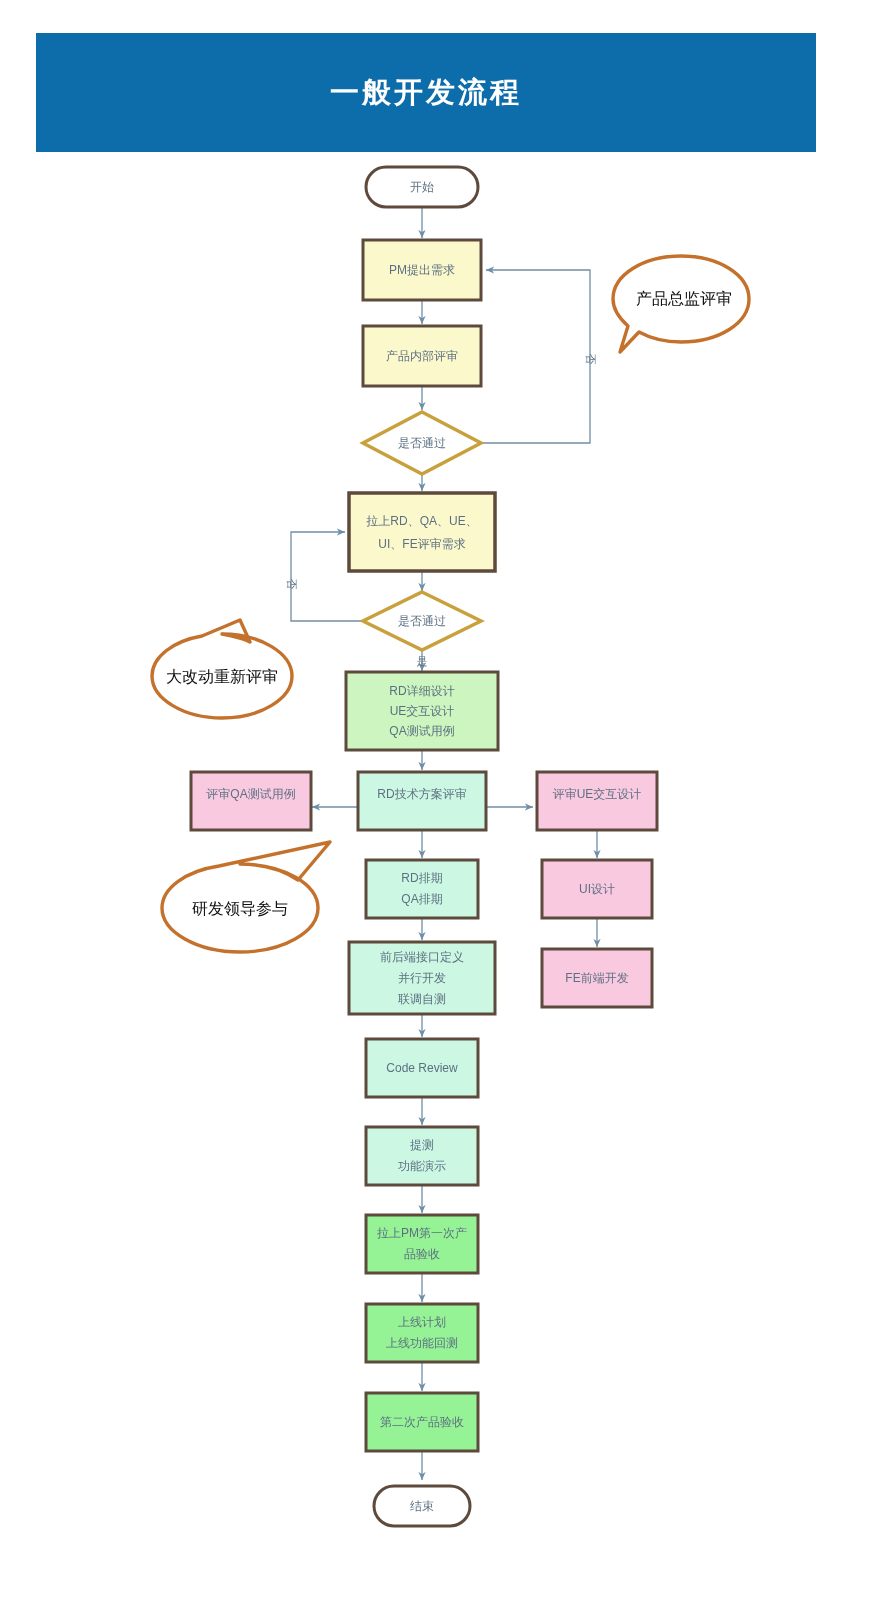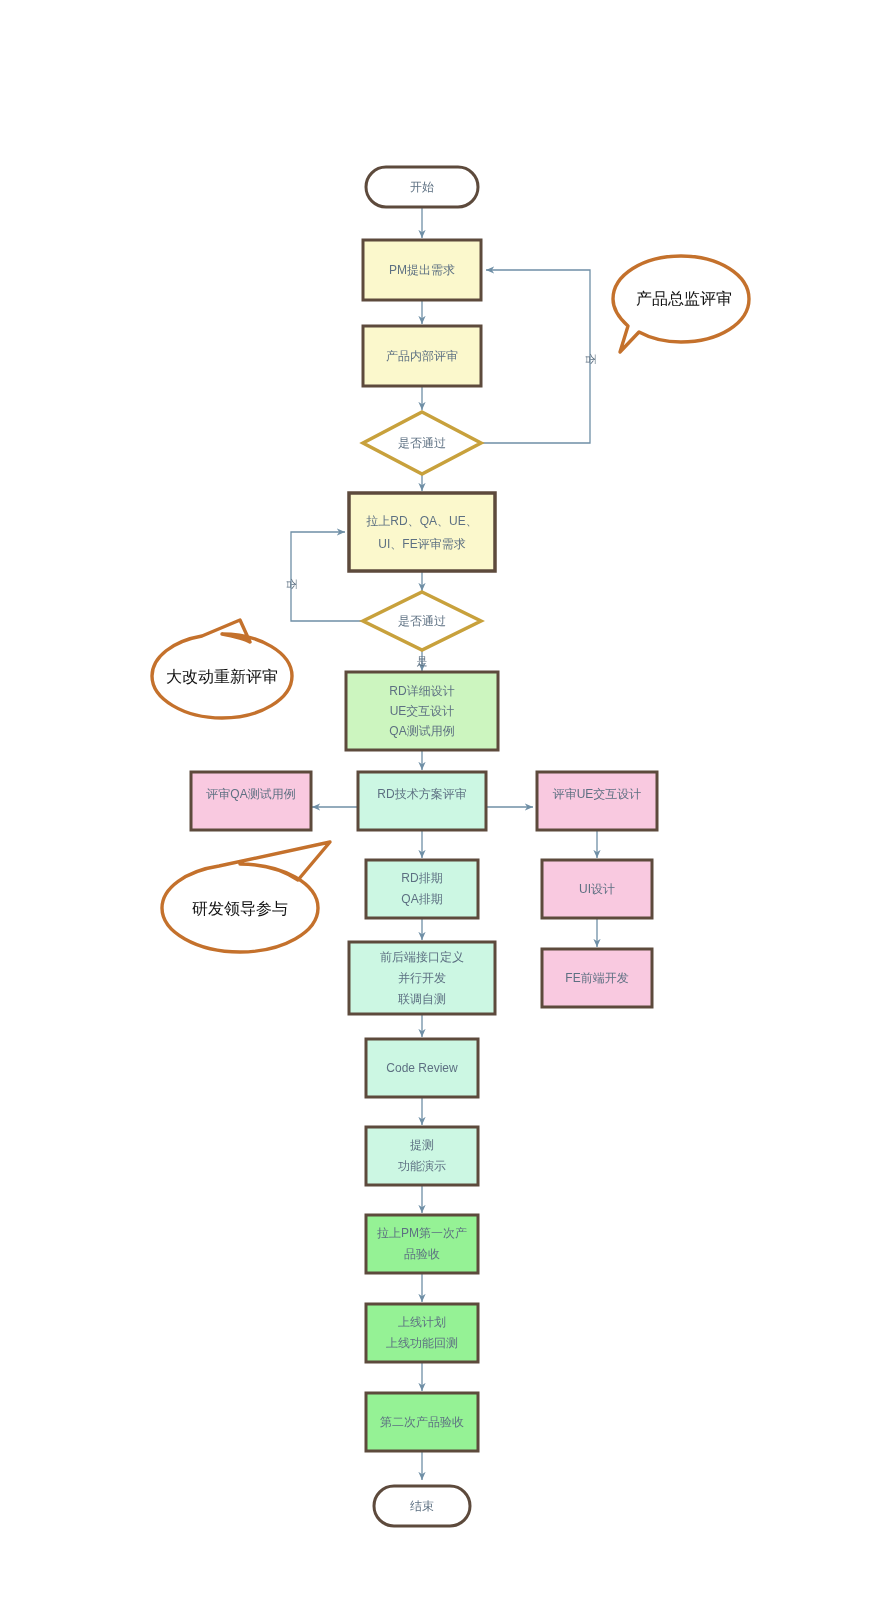--- a/index.html
+++ b/index.html
@@ -70,20 +70,23 @@
     stroke: #6f8fa6;
     stroke-width: 1.3;
     fill: none;
   }
 </style>
 </head>
 <body>
 
 <div id="page">
 
+  <div class="banner">
+    <div class="banner-title">一般开发流程</div>
+  </div>
 
   <svg class="flow" viewBox="0 0 872 1607">
     <defs>
       <marker id="arrow" viewBox="0 0 10 10" refX="9" refY="5" markerWidth="7" markerHeight="7" orient="auto-start-reverse">
         <path d="M 0 1 L 9 5 L 0 9 L 2.6 5 z" fill="#6f8fa6"></path>
       </marker>
     </defs>
 
     <g>
       <line class="edge" x1="422" y1="207" x2="422" y2="238" marker-end="url(#arrow)"></line>

